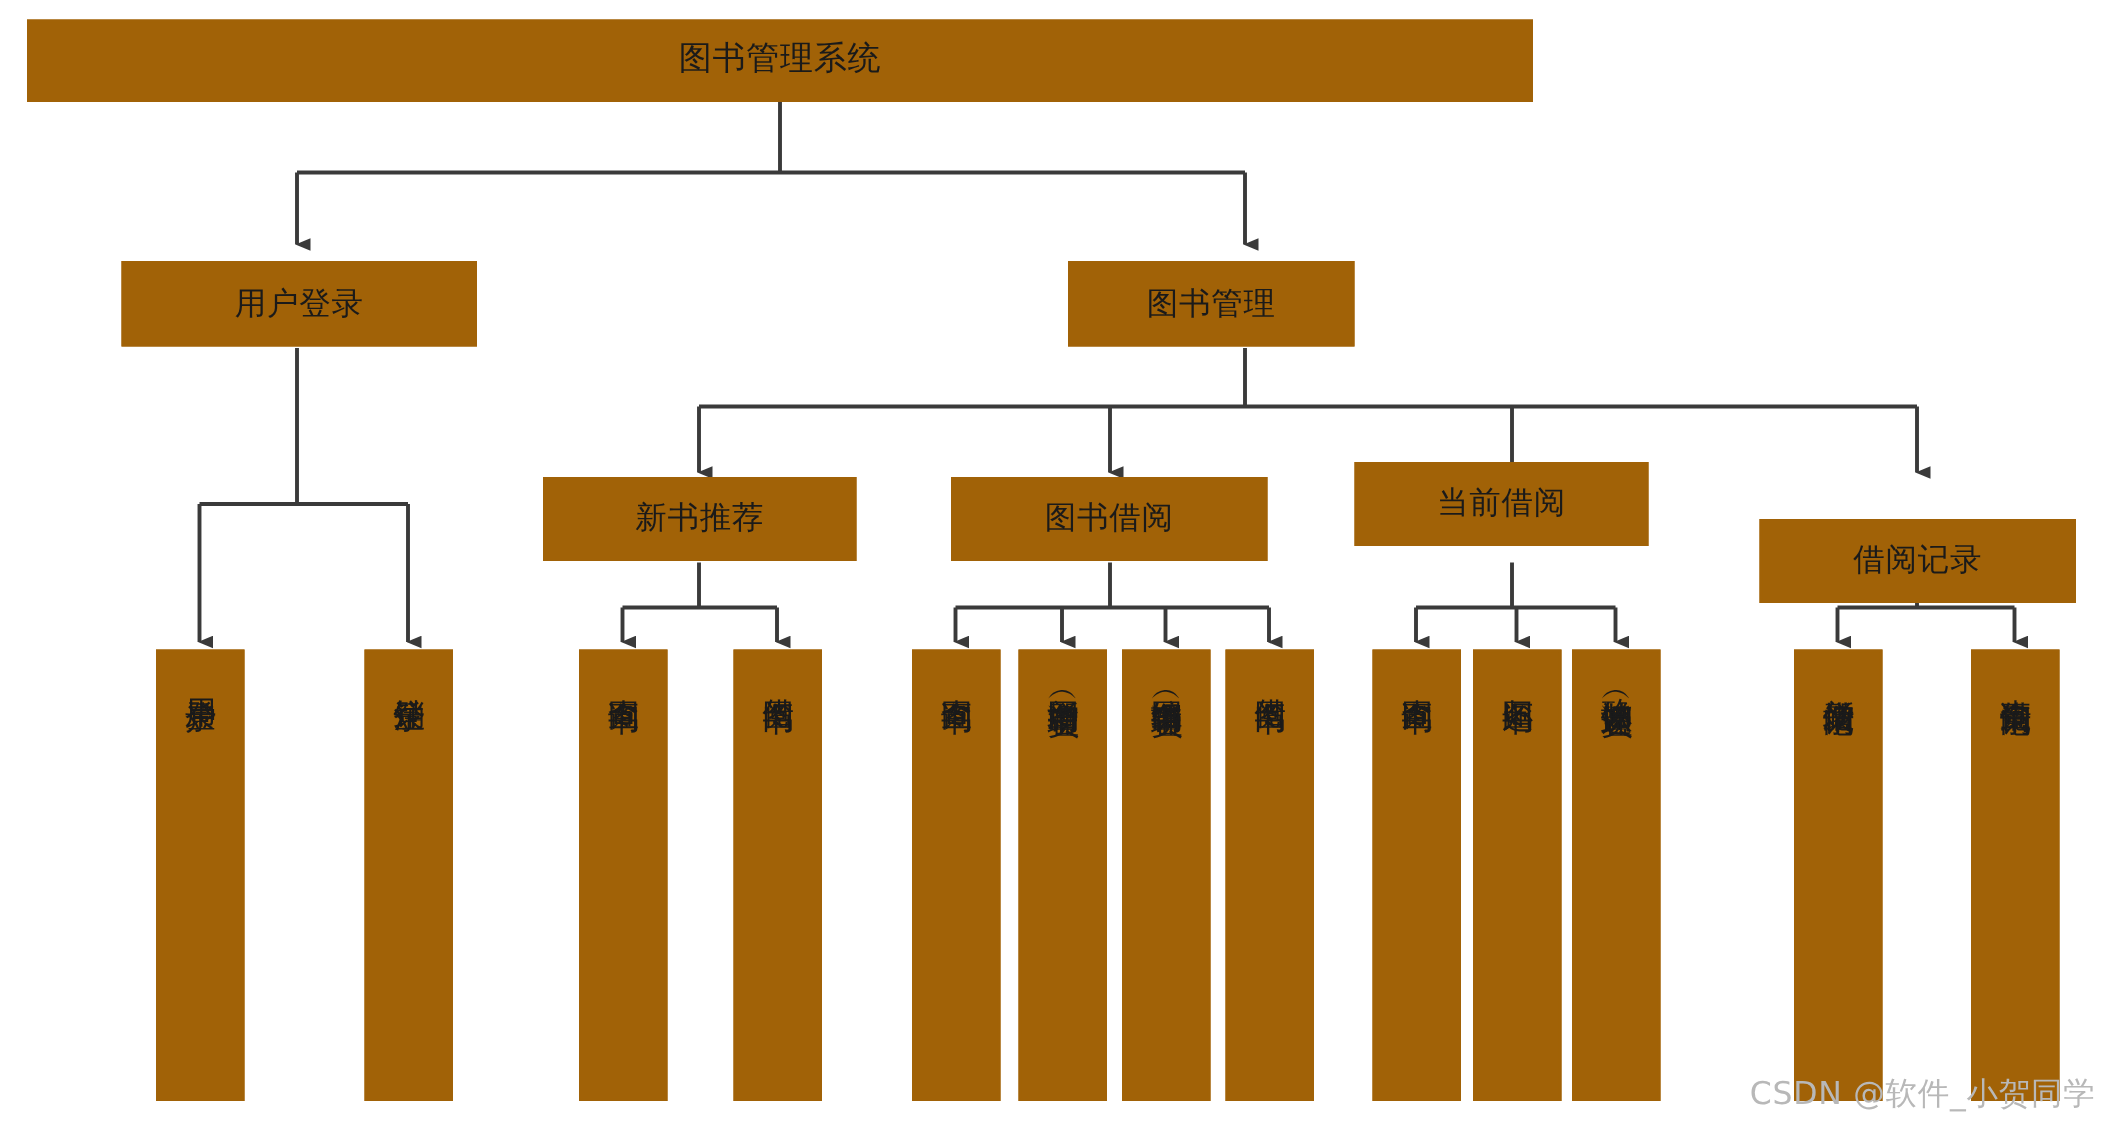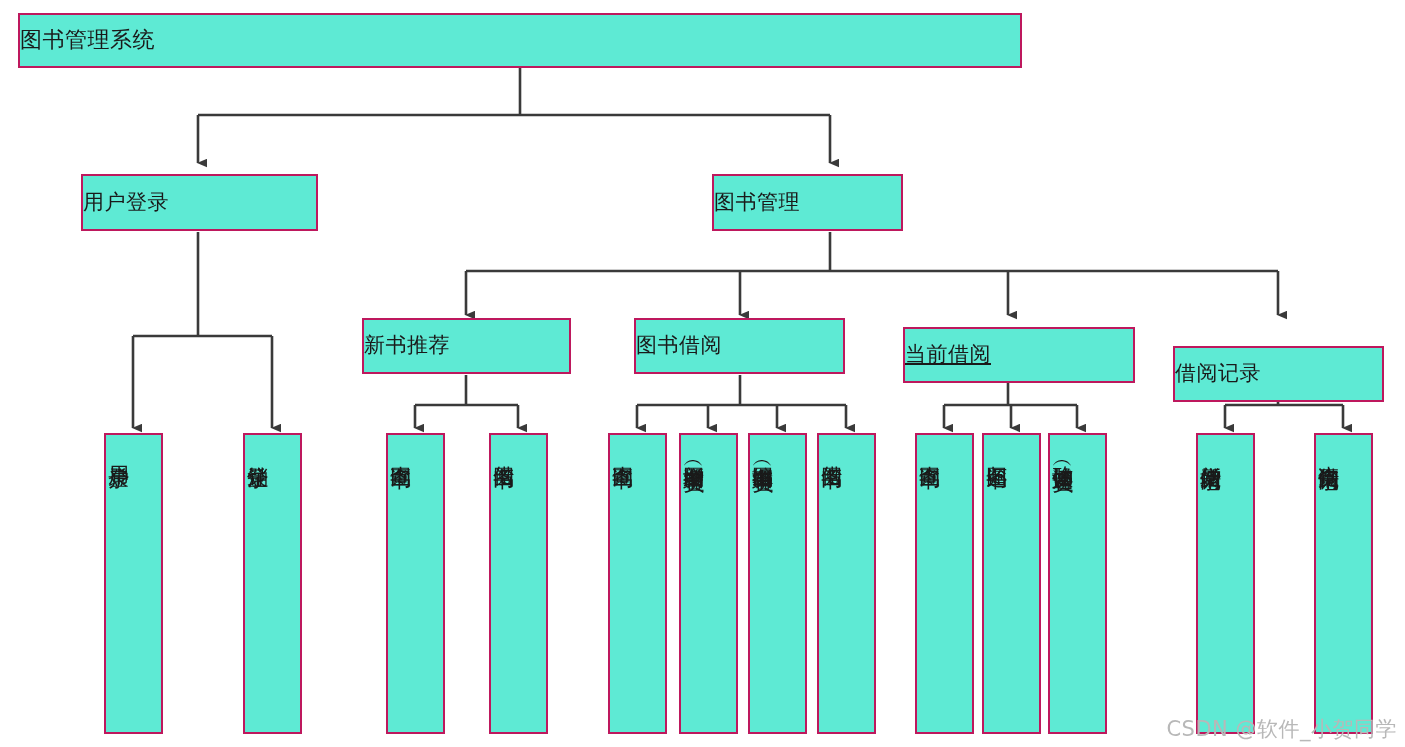--- a/index.html
+++ b/index.html
@@ -22,25 +22,25 @@
     position: absolute;
     left: 0;
     top: 0;
     width: 1405px;
     height: 747px;
     pointer-events: none;
   }
   .node {
     position: absolute;
     box-sizing: border-box;
-    background: #5eead4;
-    border: 2px solid #be185d;
+    background: #a16207;
+    border: 2px solid #a16207;
     display: flex;
     align-items: center;
-    justify-content: flex-start;
+    justify-content: center;
     color: #1a1a1a;
     z-index: 2;
   }
   .node-h {
     font-size: 21px;
     letter-spacing: 0.5px;
     line-height: 1.2;
     white-space: nowrap;
   }
   .node-root {
@@ -135,21 +135,21 @@
   <div class="node node-h" style="left:712px; top:174px; width:191px; height:57px;">
     <span>图书管理</span>
   </div>
 
   <div class="node node-h" style="left:634px; top:318px; width:211px; height:56px;">
     <span>图书借阅</span>
   </div>
   <div class="node node-h" style="left:362px; top:318px; width:209px; height:56px;">
     <span>新书推荐</span>
   </div>
-  <div class="node node-h" style="left:903px; top:327px; width:232px; height:56px;text-decoration:underline;">
+  <div class="node node-h" style="left:903px; top:308px; width:196px; height:56px;">
     <span>当前借阅</span>
   </div>
   <div class="node node-h" style="left:1173px; top:318px; width:211px; height:56px;margin-top:28px;">
     <span>借阅记录</span>
   </div>
 
   <div class="node node-v" style="left:104px; top:433px; width:59px; height:301px;">
     <span class="vtext">用户登录</span>
   </div>
   <div class="node node-v" style="left:243px; top:433px; width:59px; height:301px;">

